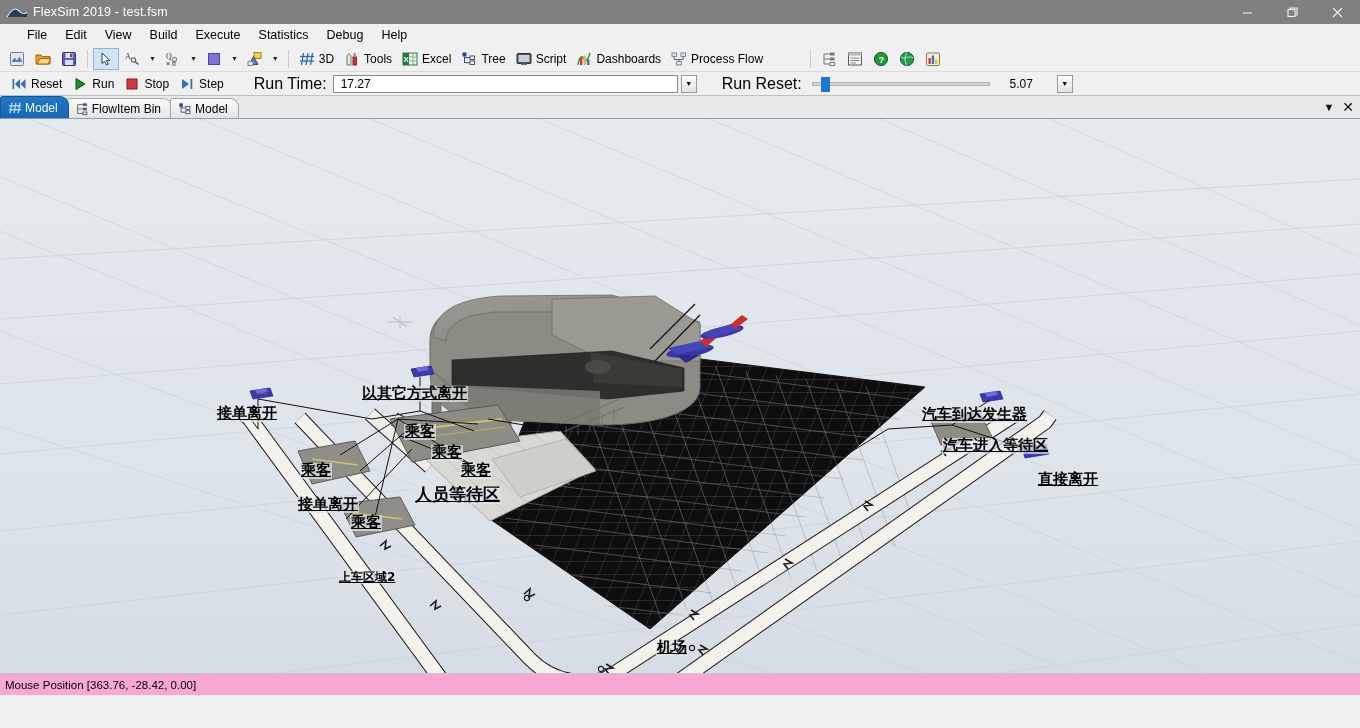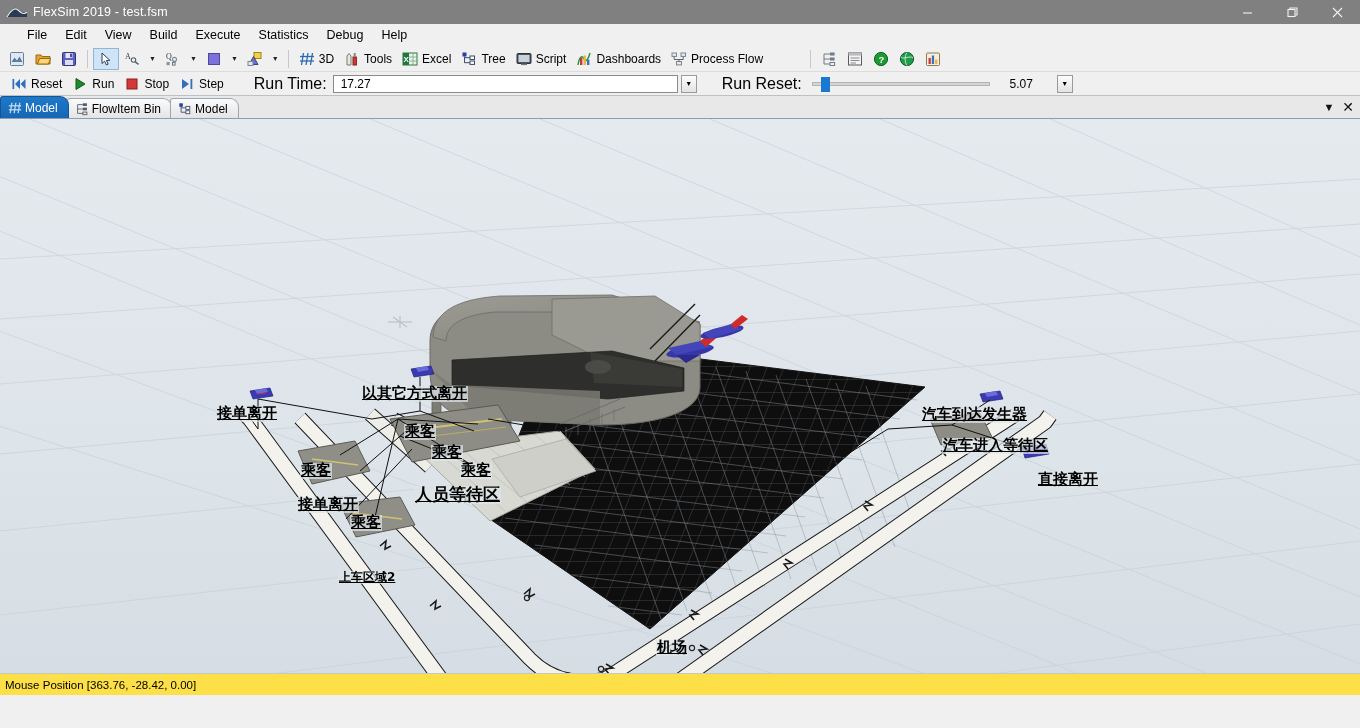--- a/index.html
+++ b/index.html
@@ -99,21 +99,21 @@
   .viewport svg { position: absolute; left: 0; top: 0; }
 
   .lbl3d {
     position: absolute; font-family: "DejaVu Sans", sans-serif; font-weight: bold;
     color: #000; background: rgba(222,228,232,0.72); padding: 0 1px;
     white-space: nowrap; line-height: 1.05; text-decoration: underline;
   }
 
   
   .statusbar {
-    height: 22px; background: #fde047; border-top: 1px solid #c6c6c6;
+    height: 22px; background: #f9a8d4; border-top: 1px solid #c6c6c6;
     display: flex; align-items: center; font-size: 11.5px; color: #000;
     padding-left: 5px; flex: 0 0 22px;
   }
 </style>
 </head>
 <body>
 
 <div id="app">
 
   <div class="titlebar">

